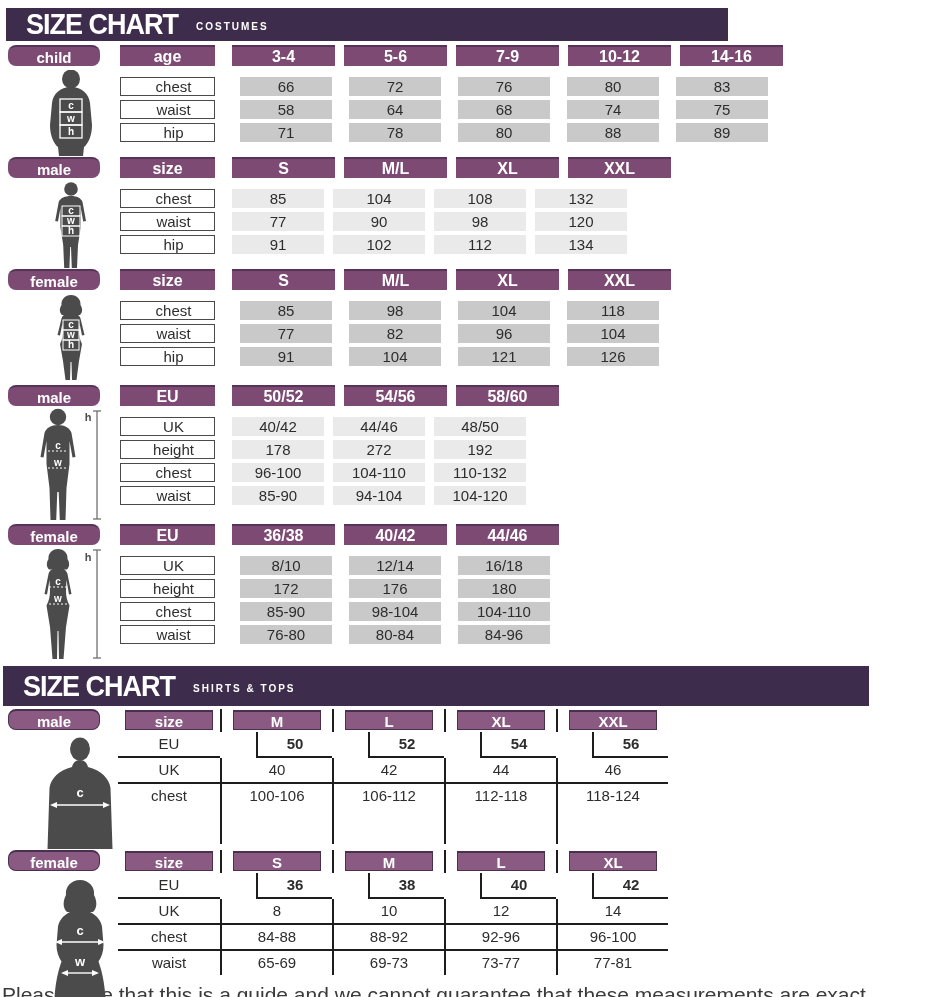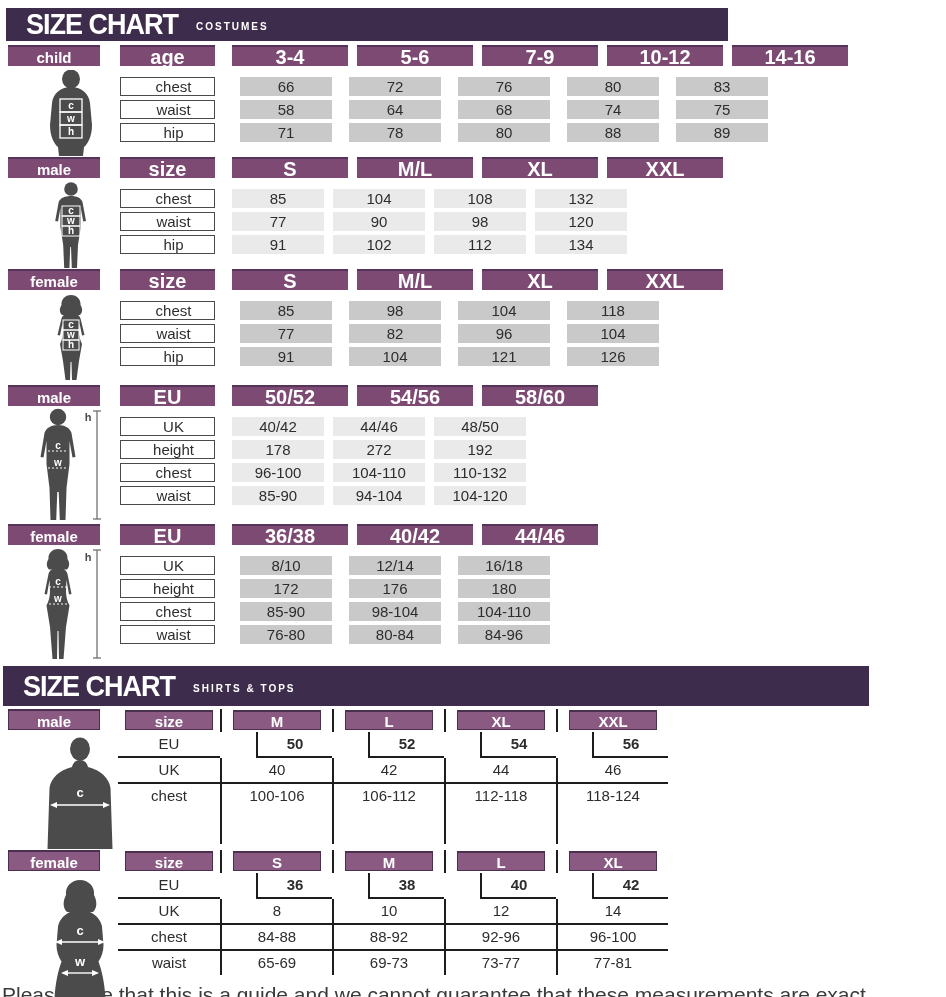--- a/index.html
+++ b/index.html
@@ -11,24 +11,24 @@
   }
   .bar{background:var(--bar);color:#fff;display:flex;align-items:center;gap:18px;padding-left:20px;box-sizing:border-box;}
   .bar.costumes{margin:8px 0 0 6px;width:722px;height:33px;}
   .bar.shirts{margin:22px 0 0 3px;width:866px;height:40px;}
   .bar .title{font-size:27px;font-weight:bold;letter-spacing:-1px;transform:scaleY(1.08);}
   .bar .subtitle{font-size:10px;font-weight:bold;letter-spacing:2px;padding-top:4px;}
   
   .ctable{position:relative;margin-left:8px;}
   .hrow{display:flex;height:21px;}
   .badge{width:92px;height:21px;line-height:21px;text-align:center;color:#fff;font-weight:bold;font-size:15px;
-         background:var(--chead);border-top:2px solid var(--cheaddark);box-sizing:border-box;margin-right:20px;}
+         background:var(--chead);border-top:2px solid var(--cheaddark);box-sizing:border-box;margin-right:20px;border-radius:8px;}
   .khead{width:95px;margin-right:17px;}
-  .chead{width:116px;margin-right:9px;}
-  .khead,.chead{height:21px;line-height:20px;text-align:center;color:#fff;font-weight:bold;font-size:20px;
+  .chead{width:103px;margin-right:9px;}
+  .khead,.chead{height:21px;line-height:20px;text-align:center;color:#fff;font-weight:bold;font-size:16px;
          background:var(--chead);border-top:2px solid var(--cheaddark);box-sizing:border-box;}
   .crows{margin-top:11px;margin-left:112px;}
   .drow{display:flex;margin-bottom:4px;height:19px;}
   .rlabel{width:95px;height:19px;line-height:17px;box-sizing:border-box;border:1px solid #4a4a4a;background:#fff;
           text-align:center;padding-left:12px;font-size:15px;color:var(--ink);margin-right:17px;}
   .cell{width:92px;height:19px;line-height:19px;text-align:center;font-size:15px;color:var(--ink);margin-right:9px;}
   .cell-dark{background:var(--celldark);margin-left:8px;} .cell-light{background:var(--celllight);}
   .sil{position:absolute;}
   .ctable .sil{left:32px;top:25px;}
   .ctable.eu .sil{left:22px;top:23px;}

